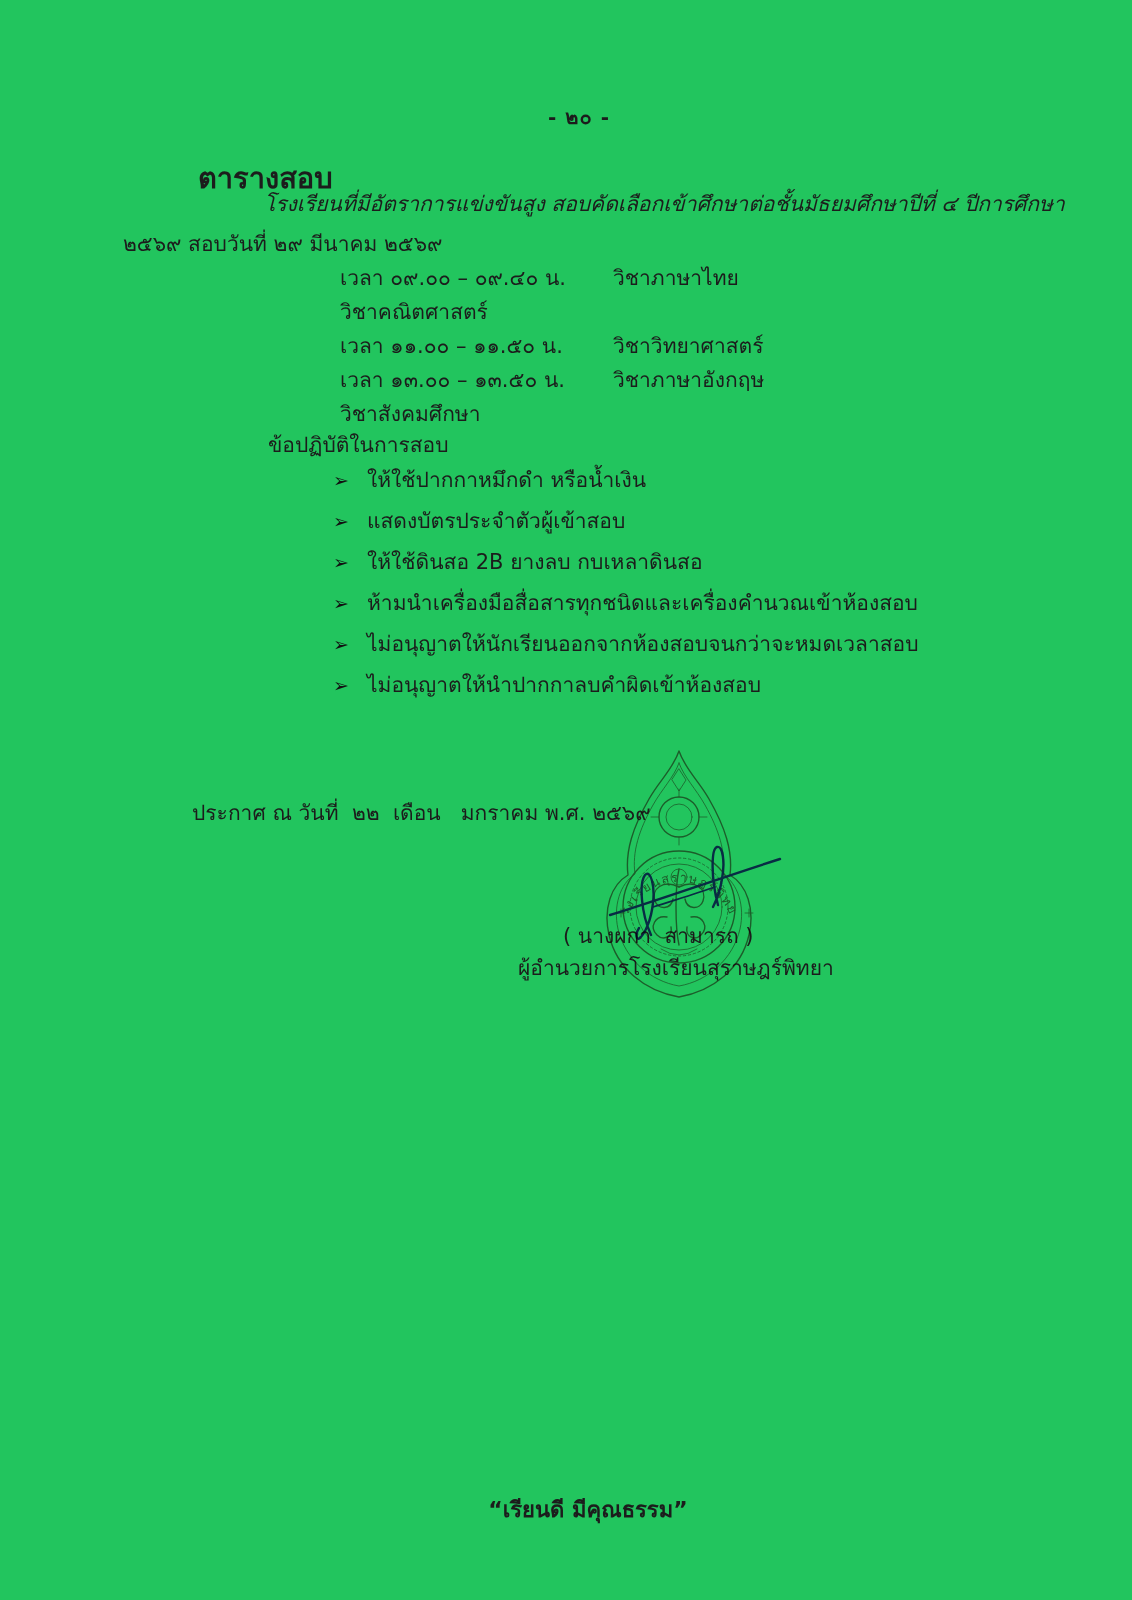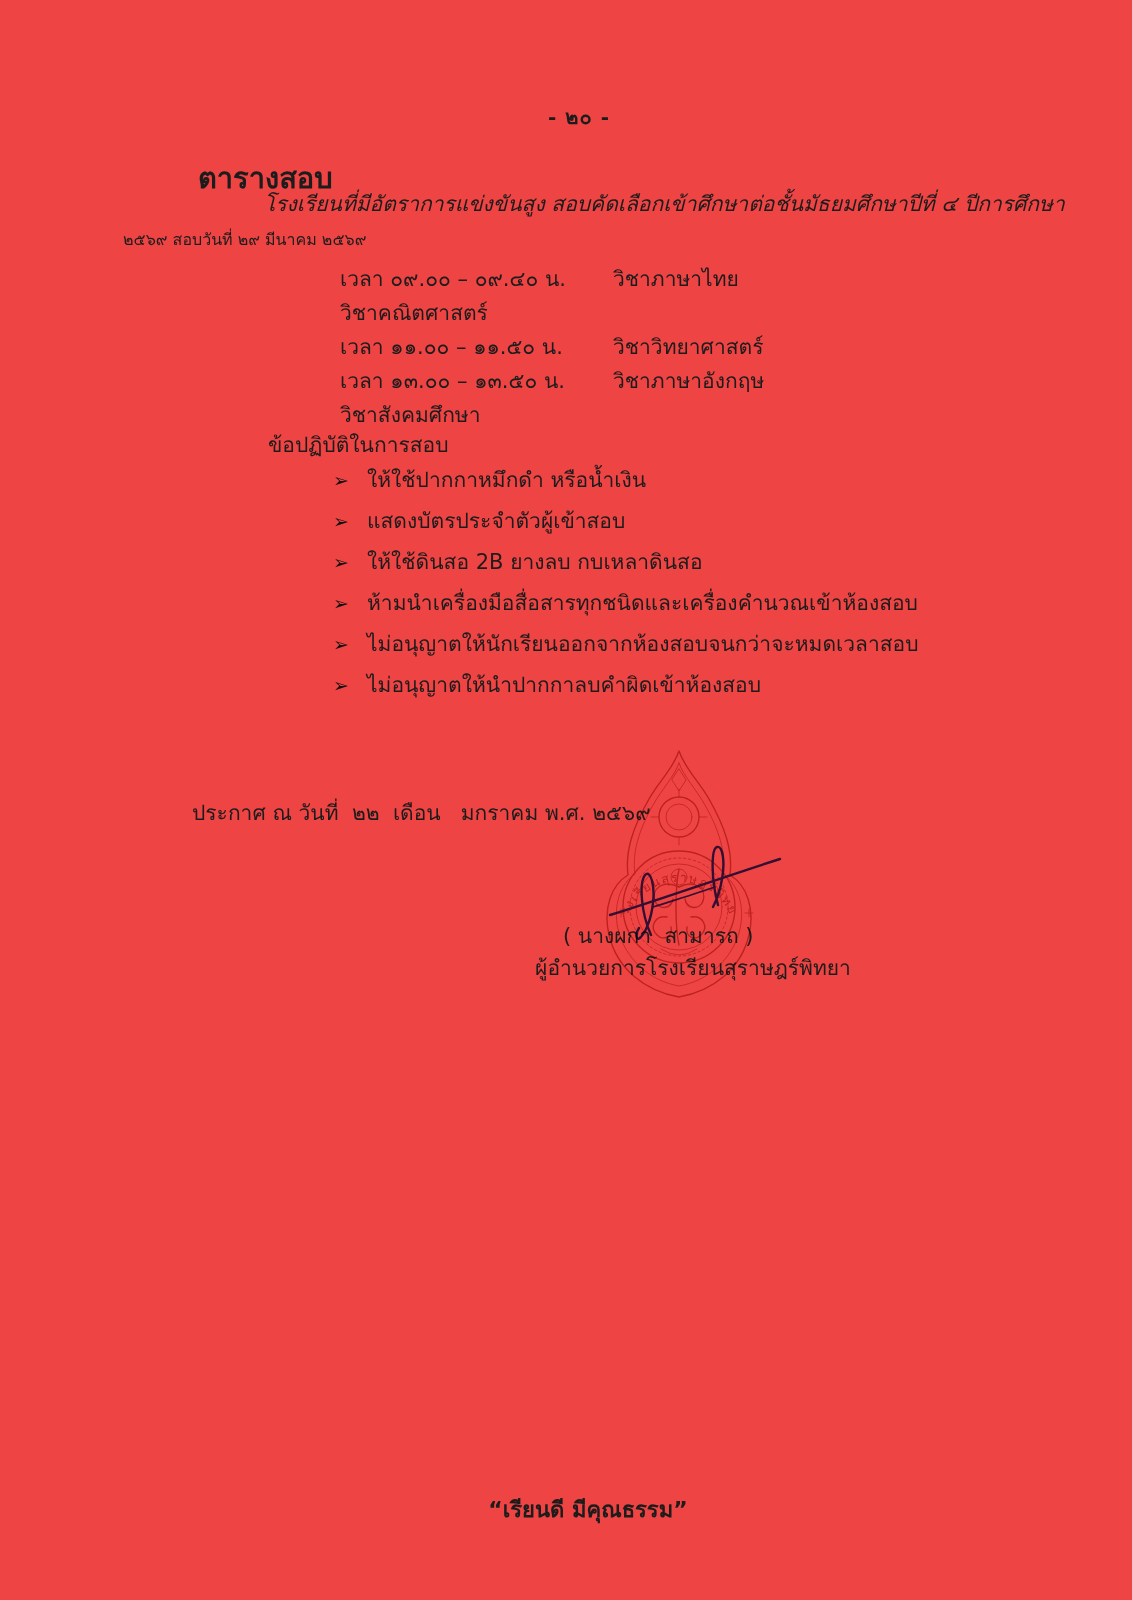--- a/index.html
+++ b/index.html
@@ -1,39 +1,39 @@
 <!DOCTYPE html>
 <html><head>
 <meta charset="utf-8">
 <style>
   html,body{margin:0;padding:0;background:#ffffff;}
   .page{
-    position:relative;width:1132px;height:1600px;background:#ef4444;
+    position:relative;width:1132px;height:1600px;background:#22c55e;
     font-family:"DejaVu Sans","Liberation Sans",sans-serif;
     color:#1c1c1c;overflow:hidden;
   }
   .abs{position:absolute;}
   .page-number{top:101px;left:0;width:1132px;text-align:center;text-indent:26px;
     font-size:20px;font-weight:600;letter-spacing:1px;}
   .section-title{top:155px;left:198px;font-size:29px;font-weight:700;}
   .intro-line1{top:187px;left:264px;font-size:21px;font-style:italic;}
-  .intro-line2{top:227px;left:123px;font-size:16px;text-align:right;}
+  .intro-line2{top:227px;left:123px;font-size:21px;text-align:right;}
   .schedule{top:261px;left:340px;font-size:21px;}
-  .schedule-row{display:flex;height:34px;align-items:center;}
+  .schedule-row{display:flex;height:34px;align-items:flex-start;}
   .schedule-time{width:273px;flex:0 0 273px;white-space:pre;}
   .schedule-subject{white-space:pre;}
   .rules-title{top:428px;left:268px;font-size:21px;}
   .rules{top:463px;left:333px;font-size:21px;}
   .rule-row{display:flex;align-items:baseline;margin-bottom:8px;min-height:27px;}
   .rule-row:nth-child(4){margin-top:5px;}
   .rule-bullet{flex:0 0 34px;font-size:19px;color:#111;line-height:27px;}
   .rule-text{white-space:pre;}
   .announcement{top:748px;left:192px;font-size:21px;white-space:pre;margin-top:48px;}
   .sig-name{top:919px;left:563px;width:250px;text-align:left;font-size:21px;white-space:pre;z-index:1;}
-  .sig-title{top:951px;left:518px;width:350px;text-align:center;font-size:21px;white-space:pre;z-index:1;}
+  .sig-title{top:951px;left:518px;width:350px;font-size:21px;white-space:pre;z-index:1;}
   .seal-wrap{top:745px;left:583px;width:204px;height:262px;z-index:2;
     mix-blend-mode:multiply;pointer-events:none;}
   .seal-wrap svg{display:block;width:100%;height:100%;}
   .seal-lines{fill:none;stroke-width:1.4;stroke-linecap:round;stroke-linejoin:round;opacity:.88;}
   .seal-thin{fill:none;stroke-width:1;opacity:.8;}
   .seal-arc-text{font-size:12.5px;letter-spacing:1.5px;opacity:.9;
     font-family:"DejaVu Sans","Liberation Sans",sans-serif;}
   .signature{fill:none;stroke-width:2.4;stroke-linecap:round;stroke-linejoin:round;opacity:.95;}
   .footer-motto{top:1492px;left:0;width:1132px;text-align:center;text-indent:44px;
     font-size:22px;font-weight:700;}

